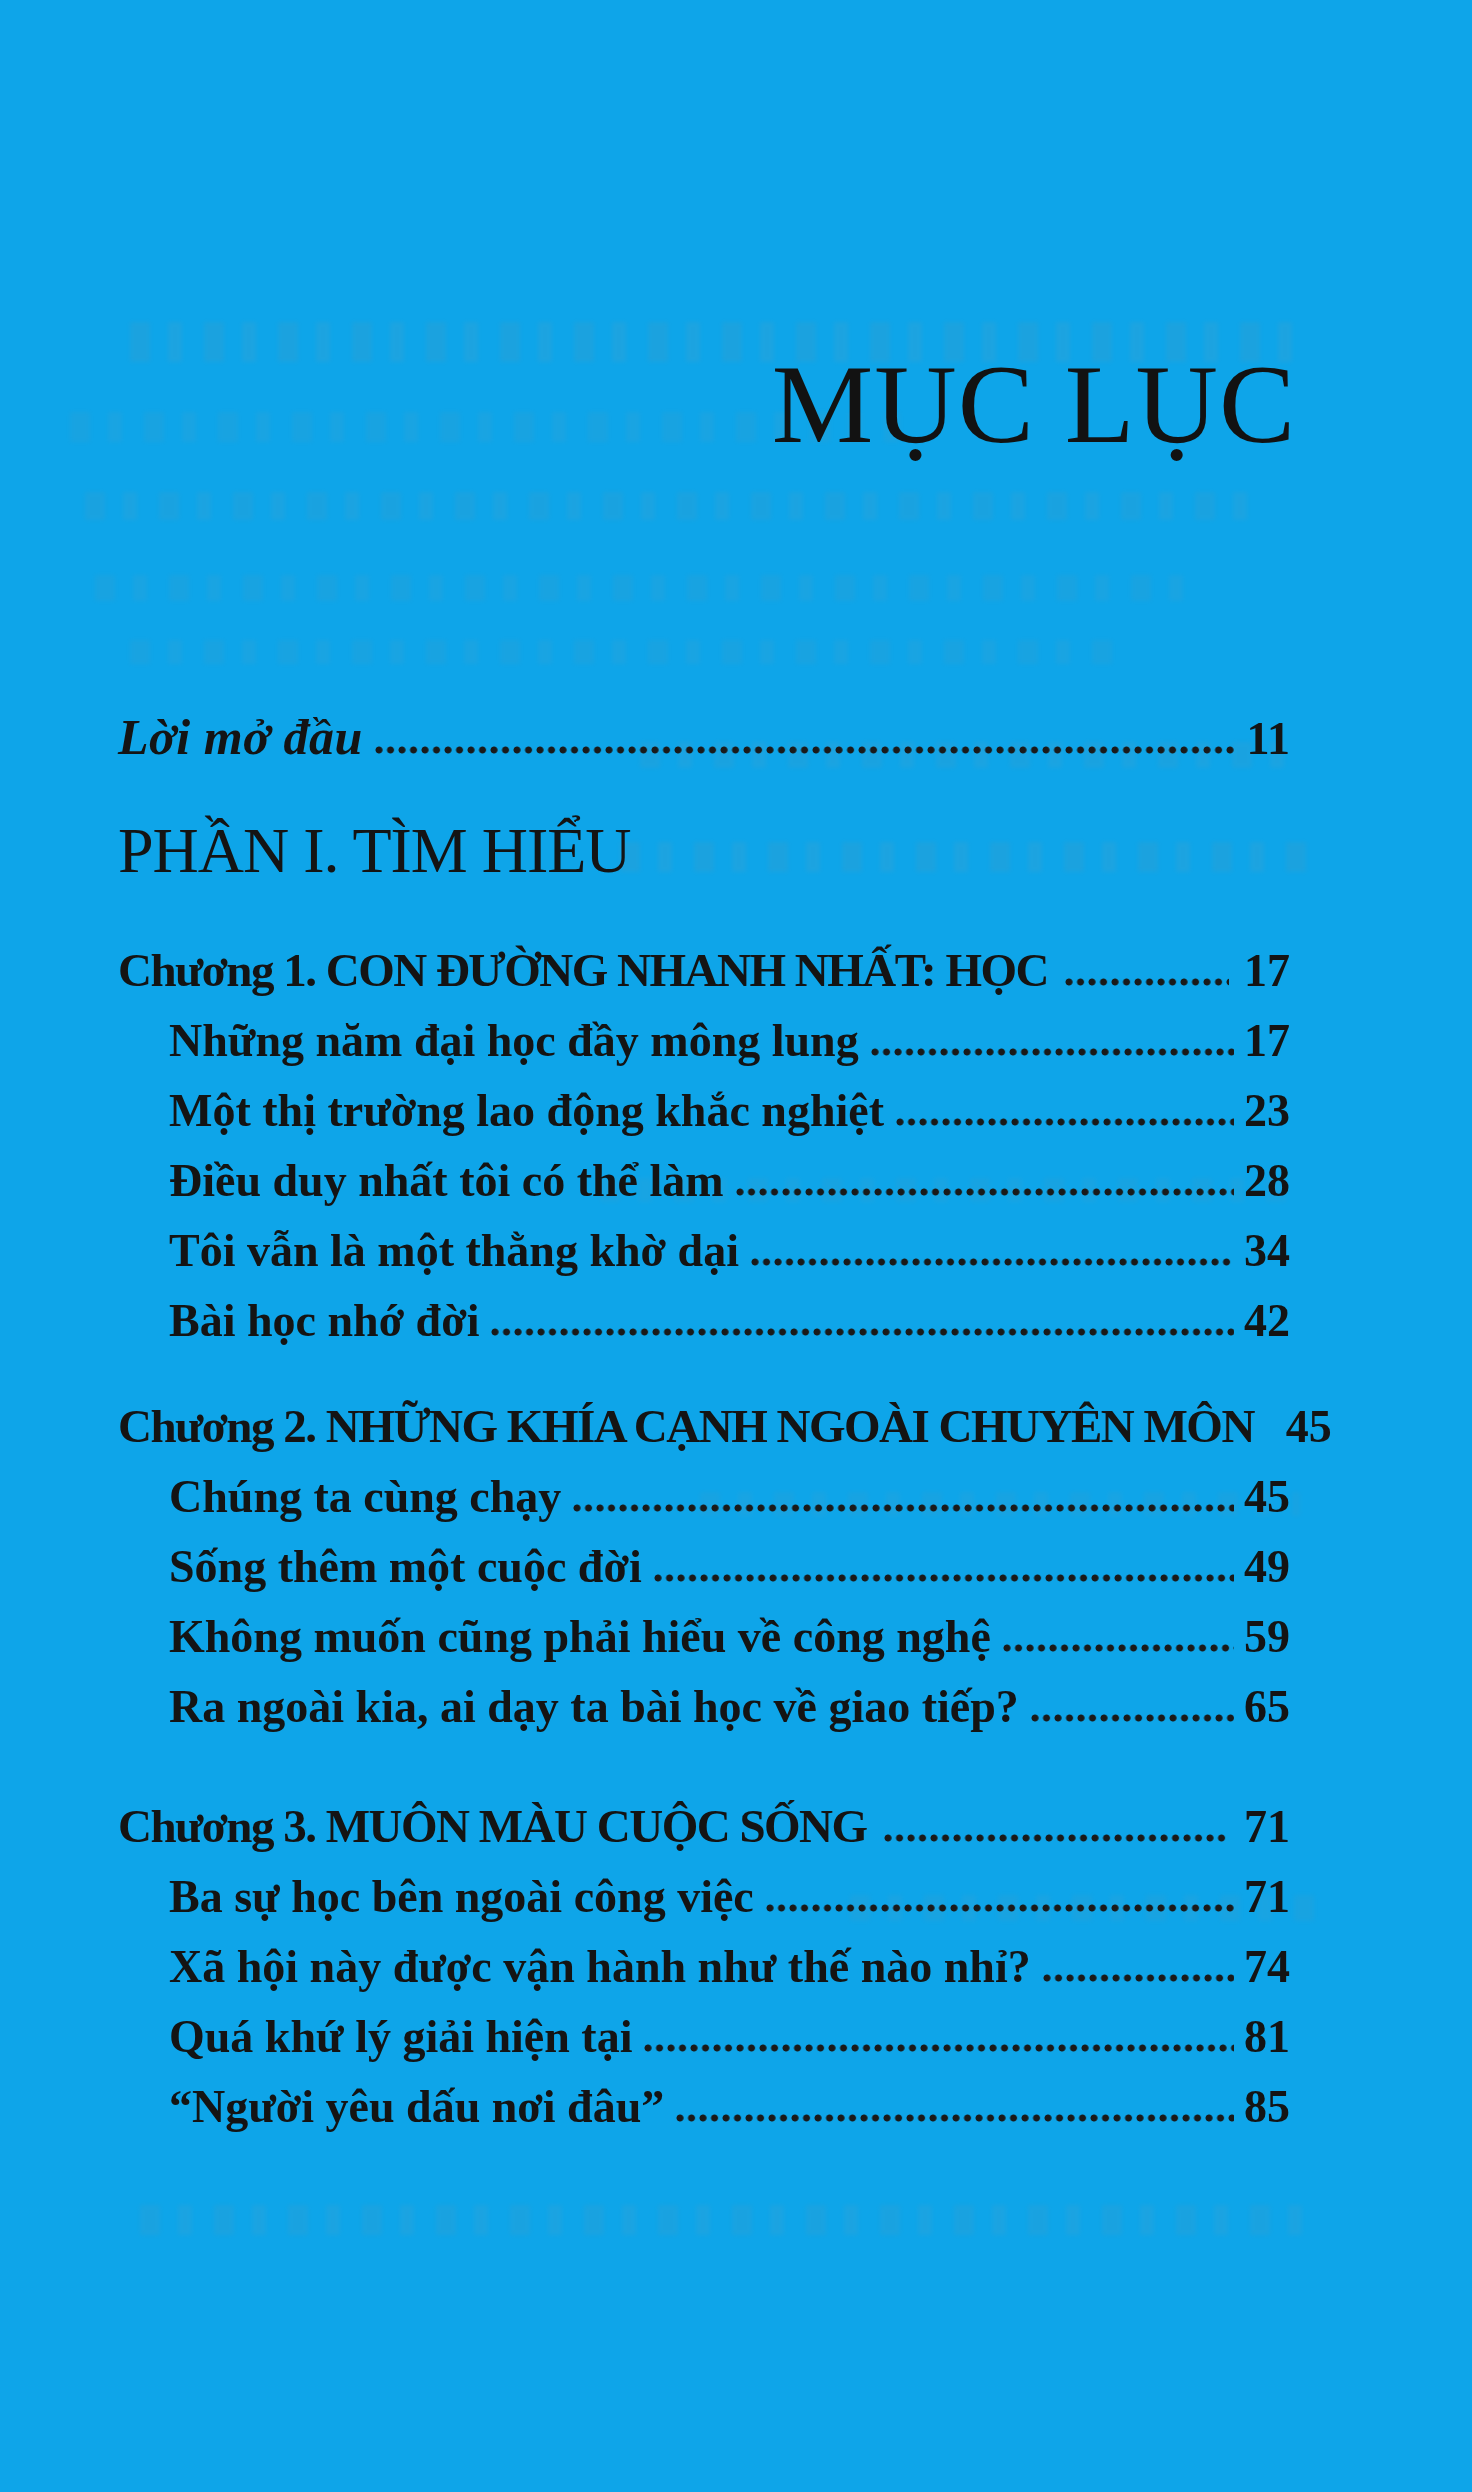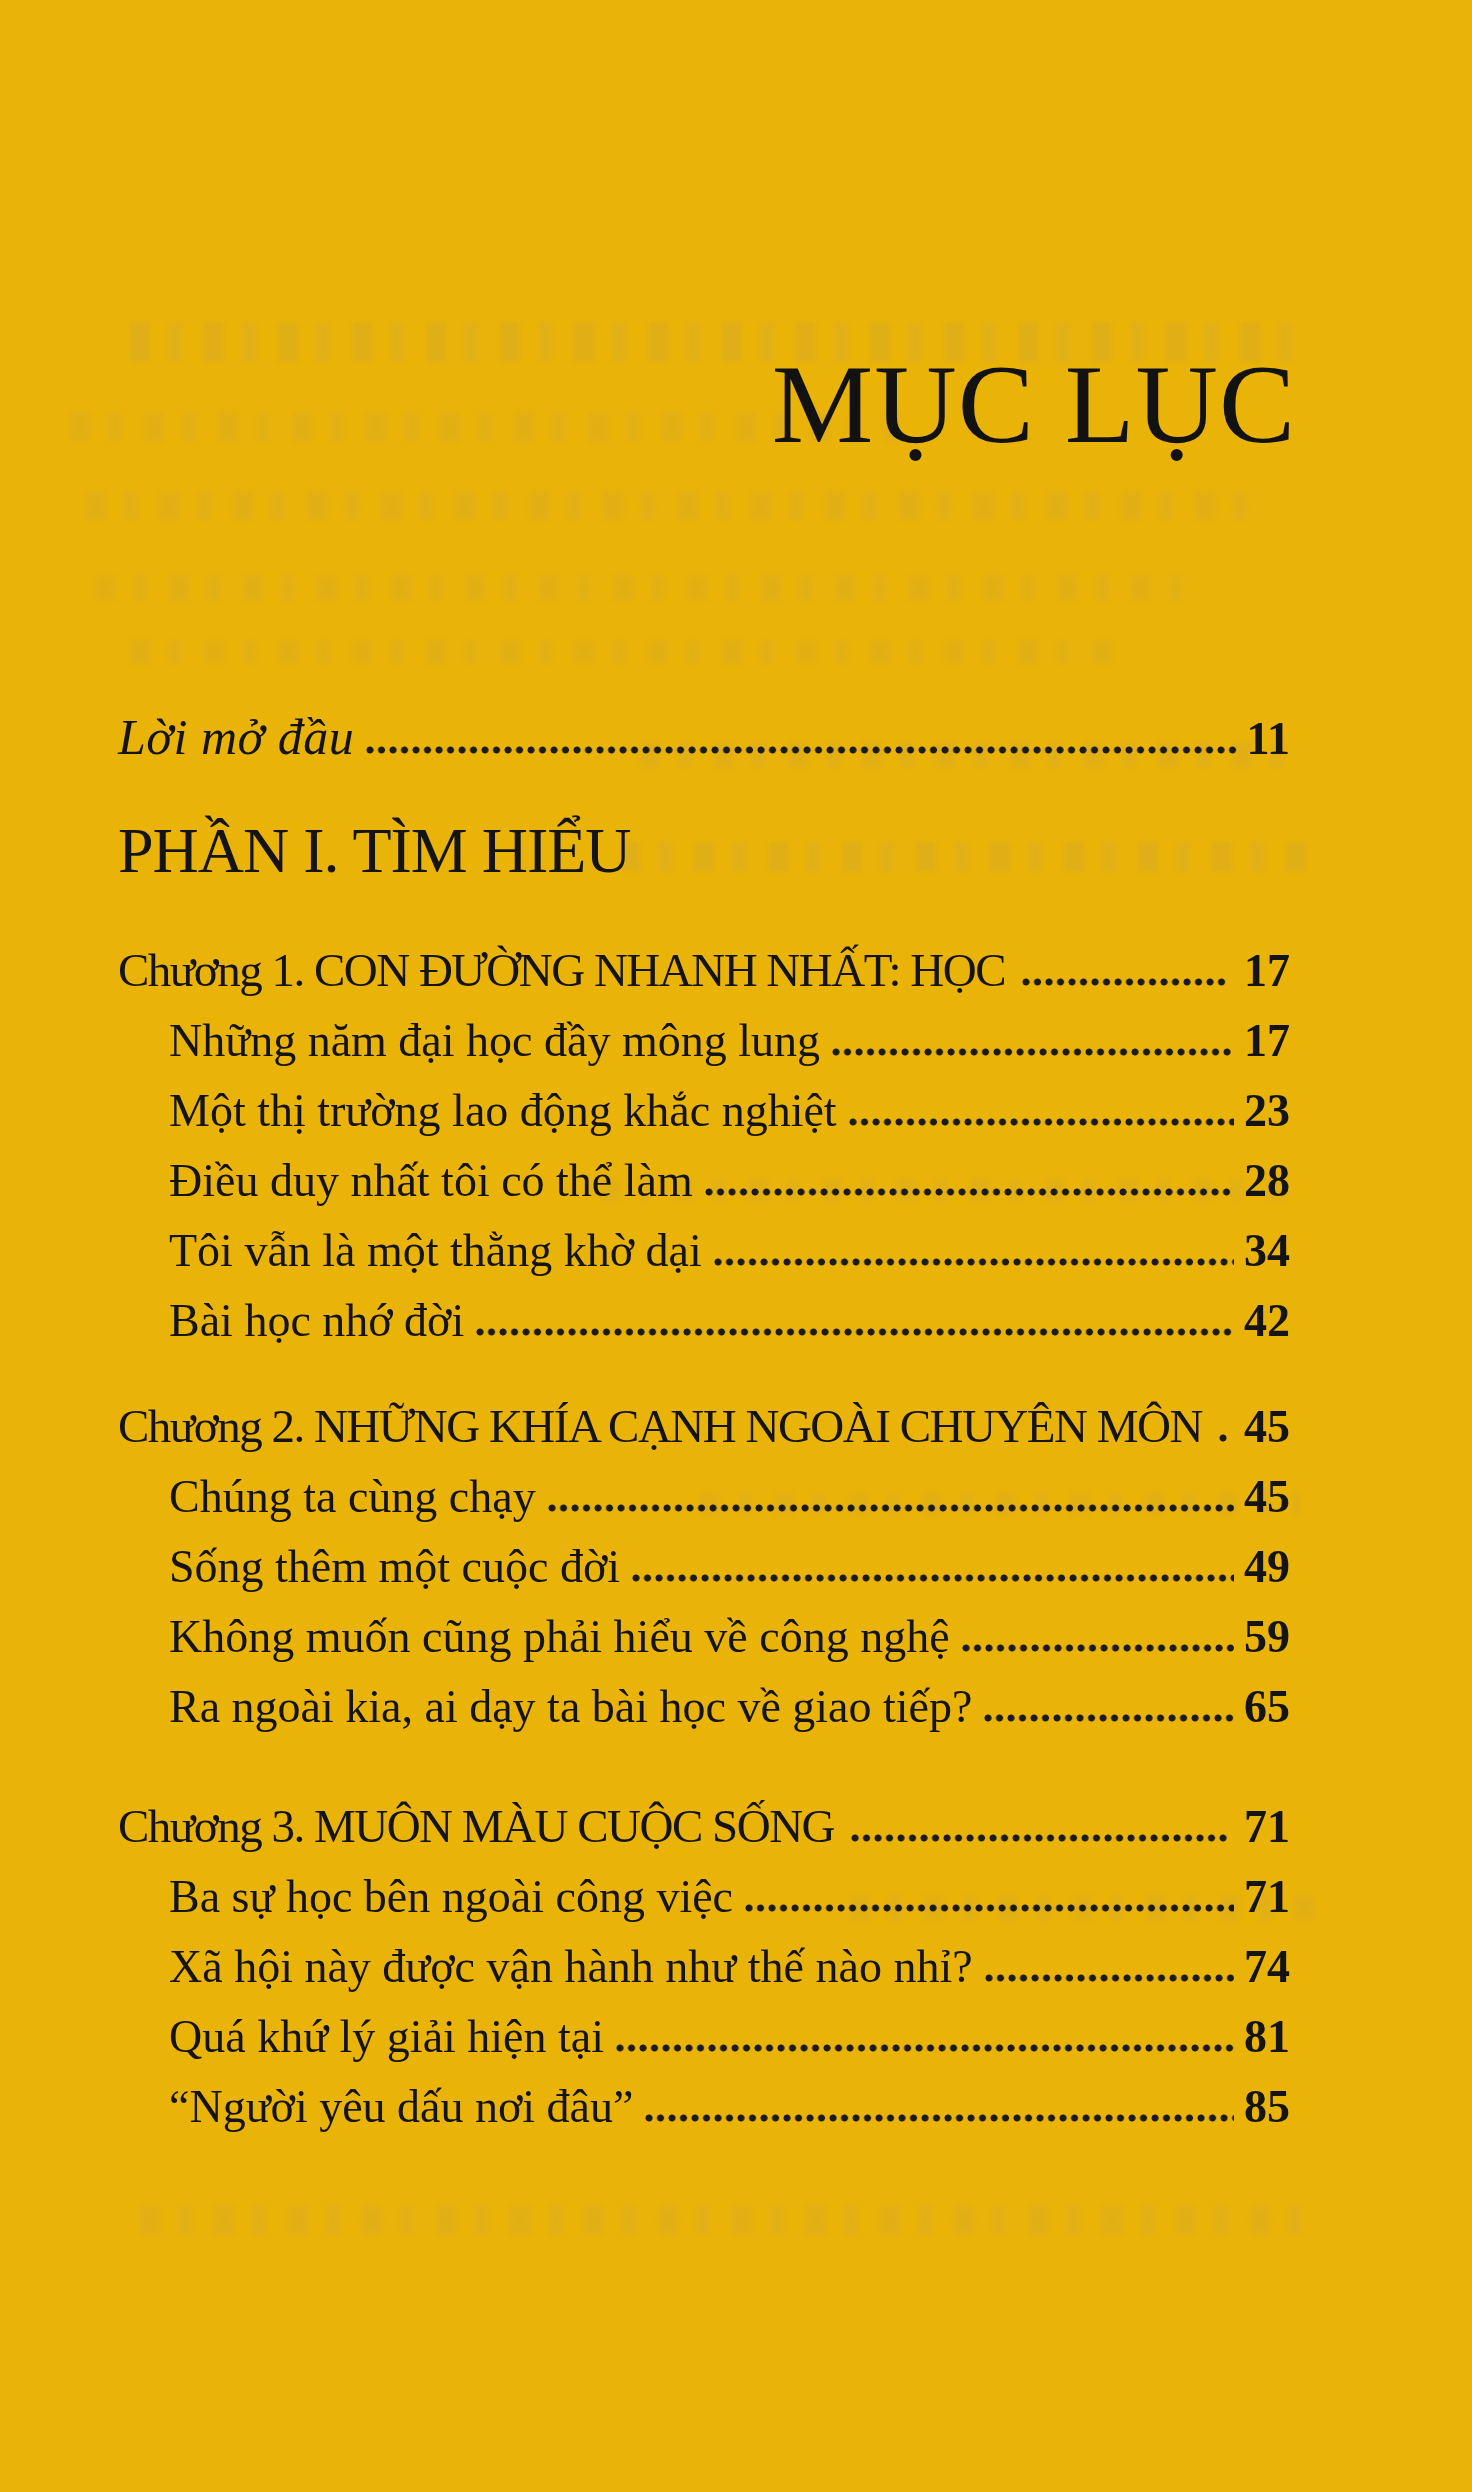--- a/index.html
+++ b/index.html
@@ -11,21 +11,21 @@
     width: 1472px;
     height: 2492px;
     position: relative;
     overflow: hidden;
     font-family: "Liberation Serif", serif;
     color: #141414;
   }
   .page {
     position: absolute;
     inset: 0;
-    background: #eab308;
+    background: #0ea5e9;
   }
 
   
   .artifact {
     position: absolute;
     filter: blur(2px);
     opacity: 0.10;
     background: repeating-linear-gradient(90deg, #8d8d8d 0 20px, transparent 20px 38px, #9a9a9a 38px 52px, transparent 52px 74px);
     pointer-events: none;
   }
@@ -55,21 +55,21 @@
   }
   .row {
     display: flex;
     align-items: flex-end;
     height: 70px;
     line-height: 1;
   }
   .lbl {
     white-space: nowrap;
     font-size: 46px;
-    font-weight: normal;
+    font-weight: bold;
   }
   .preface .lbl {
     font-style: italic;
     font-size: 50px;
     letter-spacing: 0.5px;
   }
   .part-heading {
     height: 70px;
     display: flex;
     align-items: flex-end;

